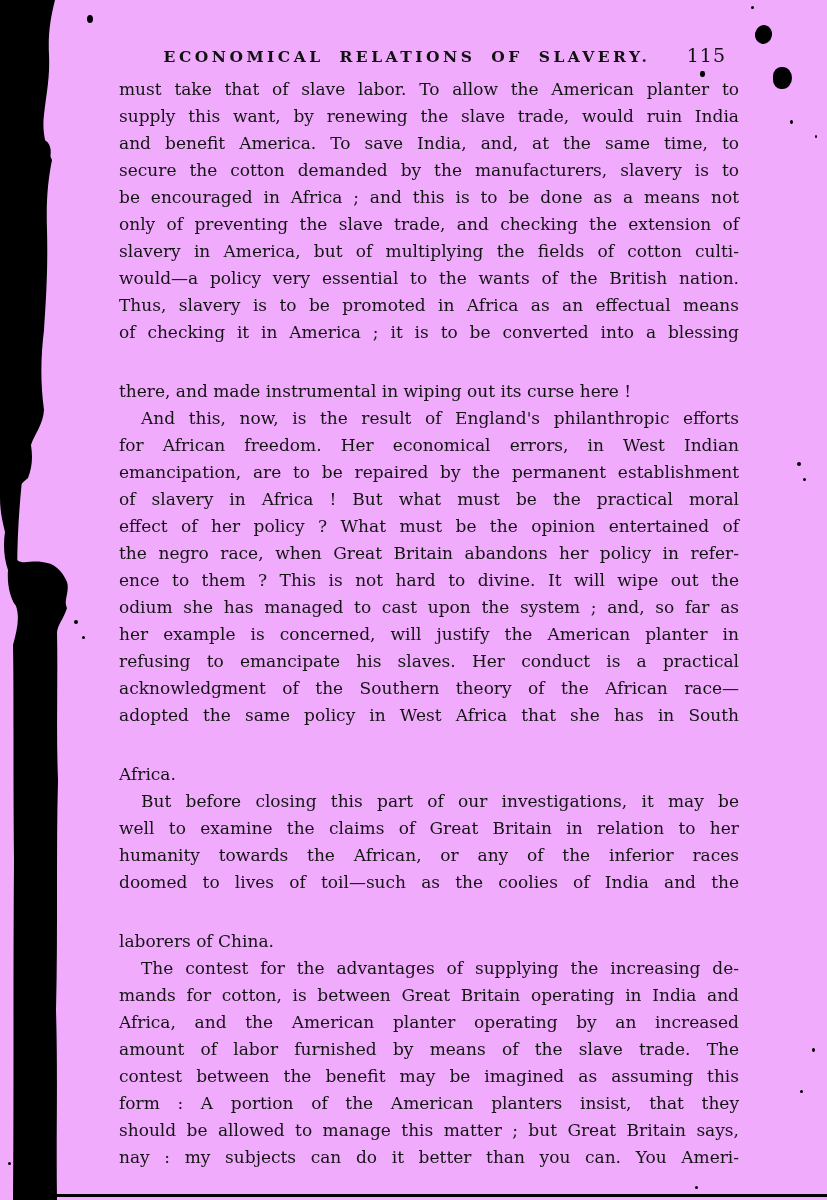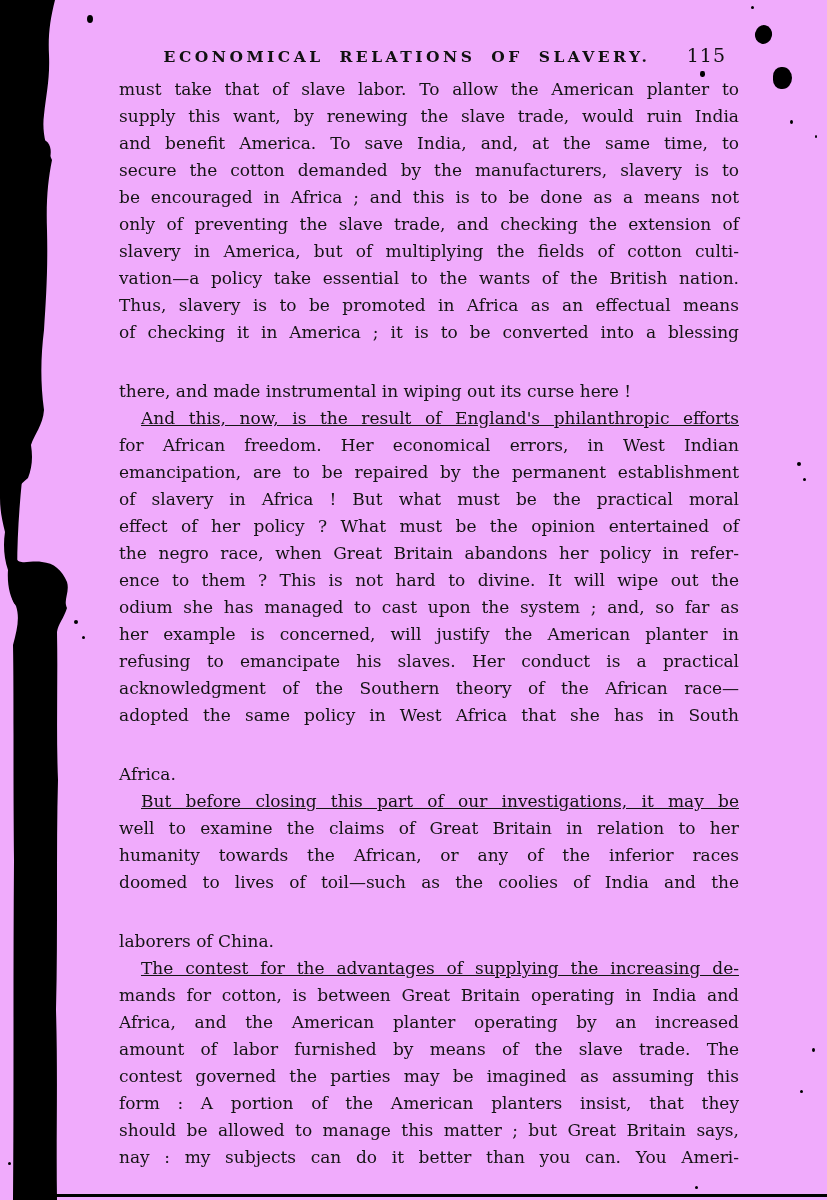--- a/index.html
+++ b/index.html
@@ -47,21 +47,21 @@
     font-size: 17px; line-height: 27px;
   }
   .paragraph { margin: 0; }
   .line {
     text-align: justify;
     text-align-last: justify;
     white-space: normal;
     height: 27px; overflow: visible;
   }
   .line.last { text-align-last: left; margin-top: 32px; }
-  .line.indent { text-indent: 22px; text-decoration: underline; }
+  .line.indent { text-indent: 22px; }
 </style>
 </head>
 <body>
 
 <div class="page">
 
   <svg class="gutter-svg" width="110" height="1200" viewBox="0 0 110 1200" aria-hidden="true">
     <path fill="#000" d="
       M0,0 L55,0
       C50,20 48,35 49,55 C50,80 46,95 44,115 C42,130 45,145 52,160
@@ -111,21 +111,21 @@
 
   <div class="text-block">
       <div class="paragraph">
         <div class="line">must take that of slave labor.  To allow the American planter to</div>
         <div class="line">supply this want, by renewing the slave trade, would ruin India</div>
         <div class="line">and benefit America.  To save India, and, at the same time, to</div>
         <div class="line">secure the cotton demanded by the manufacturers, slavery is to</div>
         <div class="line">be encouraged in Africa ; and this is to be done as a means not</div>
         <div class="line">only of preventing the slave trade, and checking the extension of</div>
         <div class="line">slavery in America, but of multiplying the fields of cotton culti-</div>
-        <div class="line">vation—a policy take essential to the wants of the British nation.</div>
+        <div class="line">would—a policy very essential to the wants of the British nation.</div>
         <div class="line">Thus, slavery is to be promoted in Africa as an effectual means</div>
         <div class="line">of checking it in America ; it is to be converted into a blessing</div>
         <div class="line last">there, and made instrumental in wiping out its curse here !</div>
       </div>
       <div class="paragraph">
         <div class="line indent">And this, now, is the result of England's philanthropic efforts</div>
         <div class="line">for African freedom.  Her economical errors, in West Indian</div>
         <div class="line">emancipation, are to be repaired by the permanent establishment</div>
         <div class="line">of slavery in Africa !  But what must be the practical moral</div>
         <div class="line">effect of her policy ?  What must be the opinion entertained of</div>
@@ -143,21 +143,21 @@
         <div class="line">well to examine the claims of Great Britain in relation to her</div>
         <div class="line">humanity towards the African, or any of the inferior races</div>
         <div class="line">doomed to lives of toil—such as the coolies of India and the</div>
         <div class="line last">laborers of China.</div>
       </div>
       <div class="paragraph">
         <div class="line indent">The contest for the advantages of supplying the increasing de-</div>
         <div class="line">mands for cotton, is between Great Britain operating in India and</div>
         <div class="line">Africa, and the American planter operating by an increased</div>
         <div class="line">amount of labor furnished by means of the slave trade.  The</div>
-        <div class="line">contest governed the parties may be imagined as assuming this</div>
+        <div class="line">contest between the benefit may be imagined as assuming this</div>
         <div class="line">form :  A portion of the American planters insist, that they</div>
         <div class="line">should be allowed to manage this matter ; but Great Britain says,</div>
         <div class="line">nay : my subjects can do it better than you can.  You Ameri-</div>
         <div class="line last">thropic intentions.  You Americans have made no sacrifices for</div>
       </div>
     </div>
 
   <div class="bottom-rule"></div>
 
 </div>

